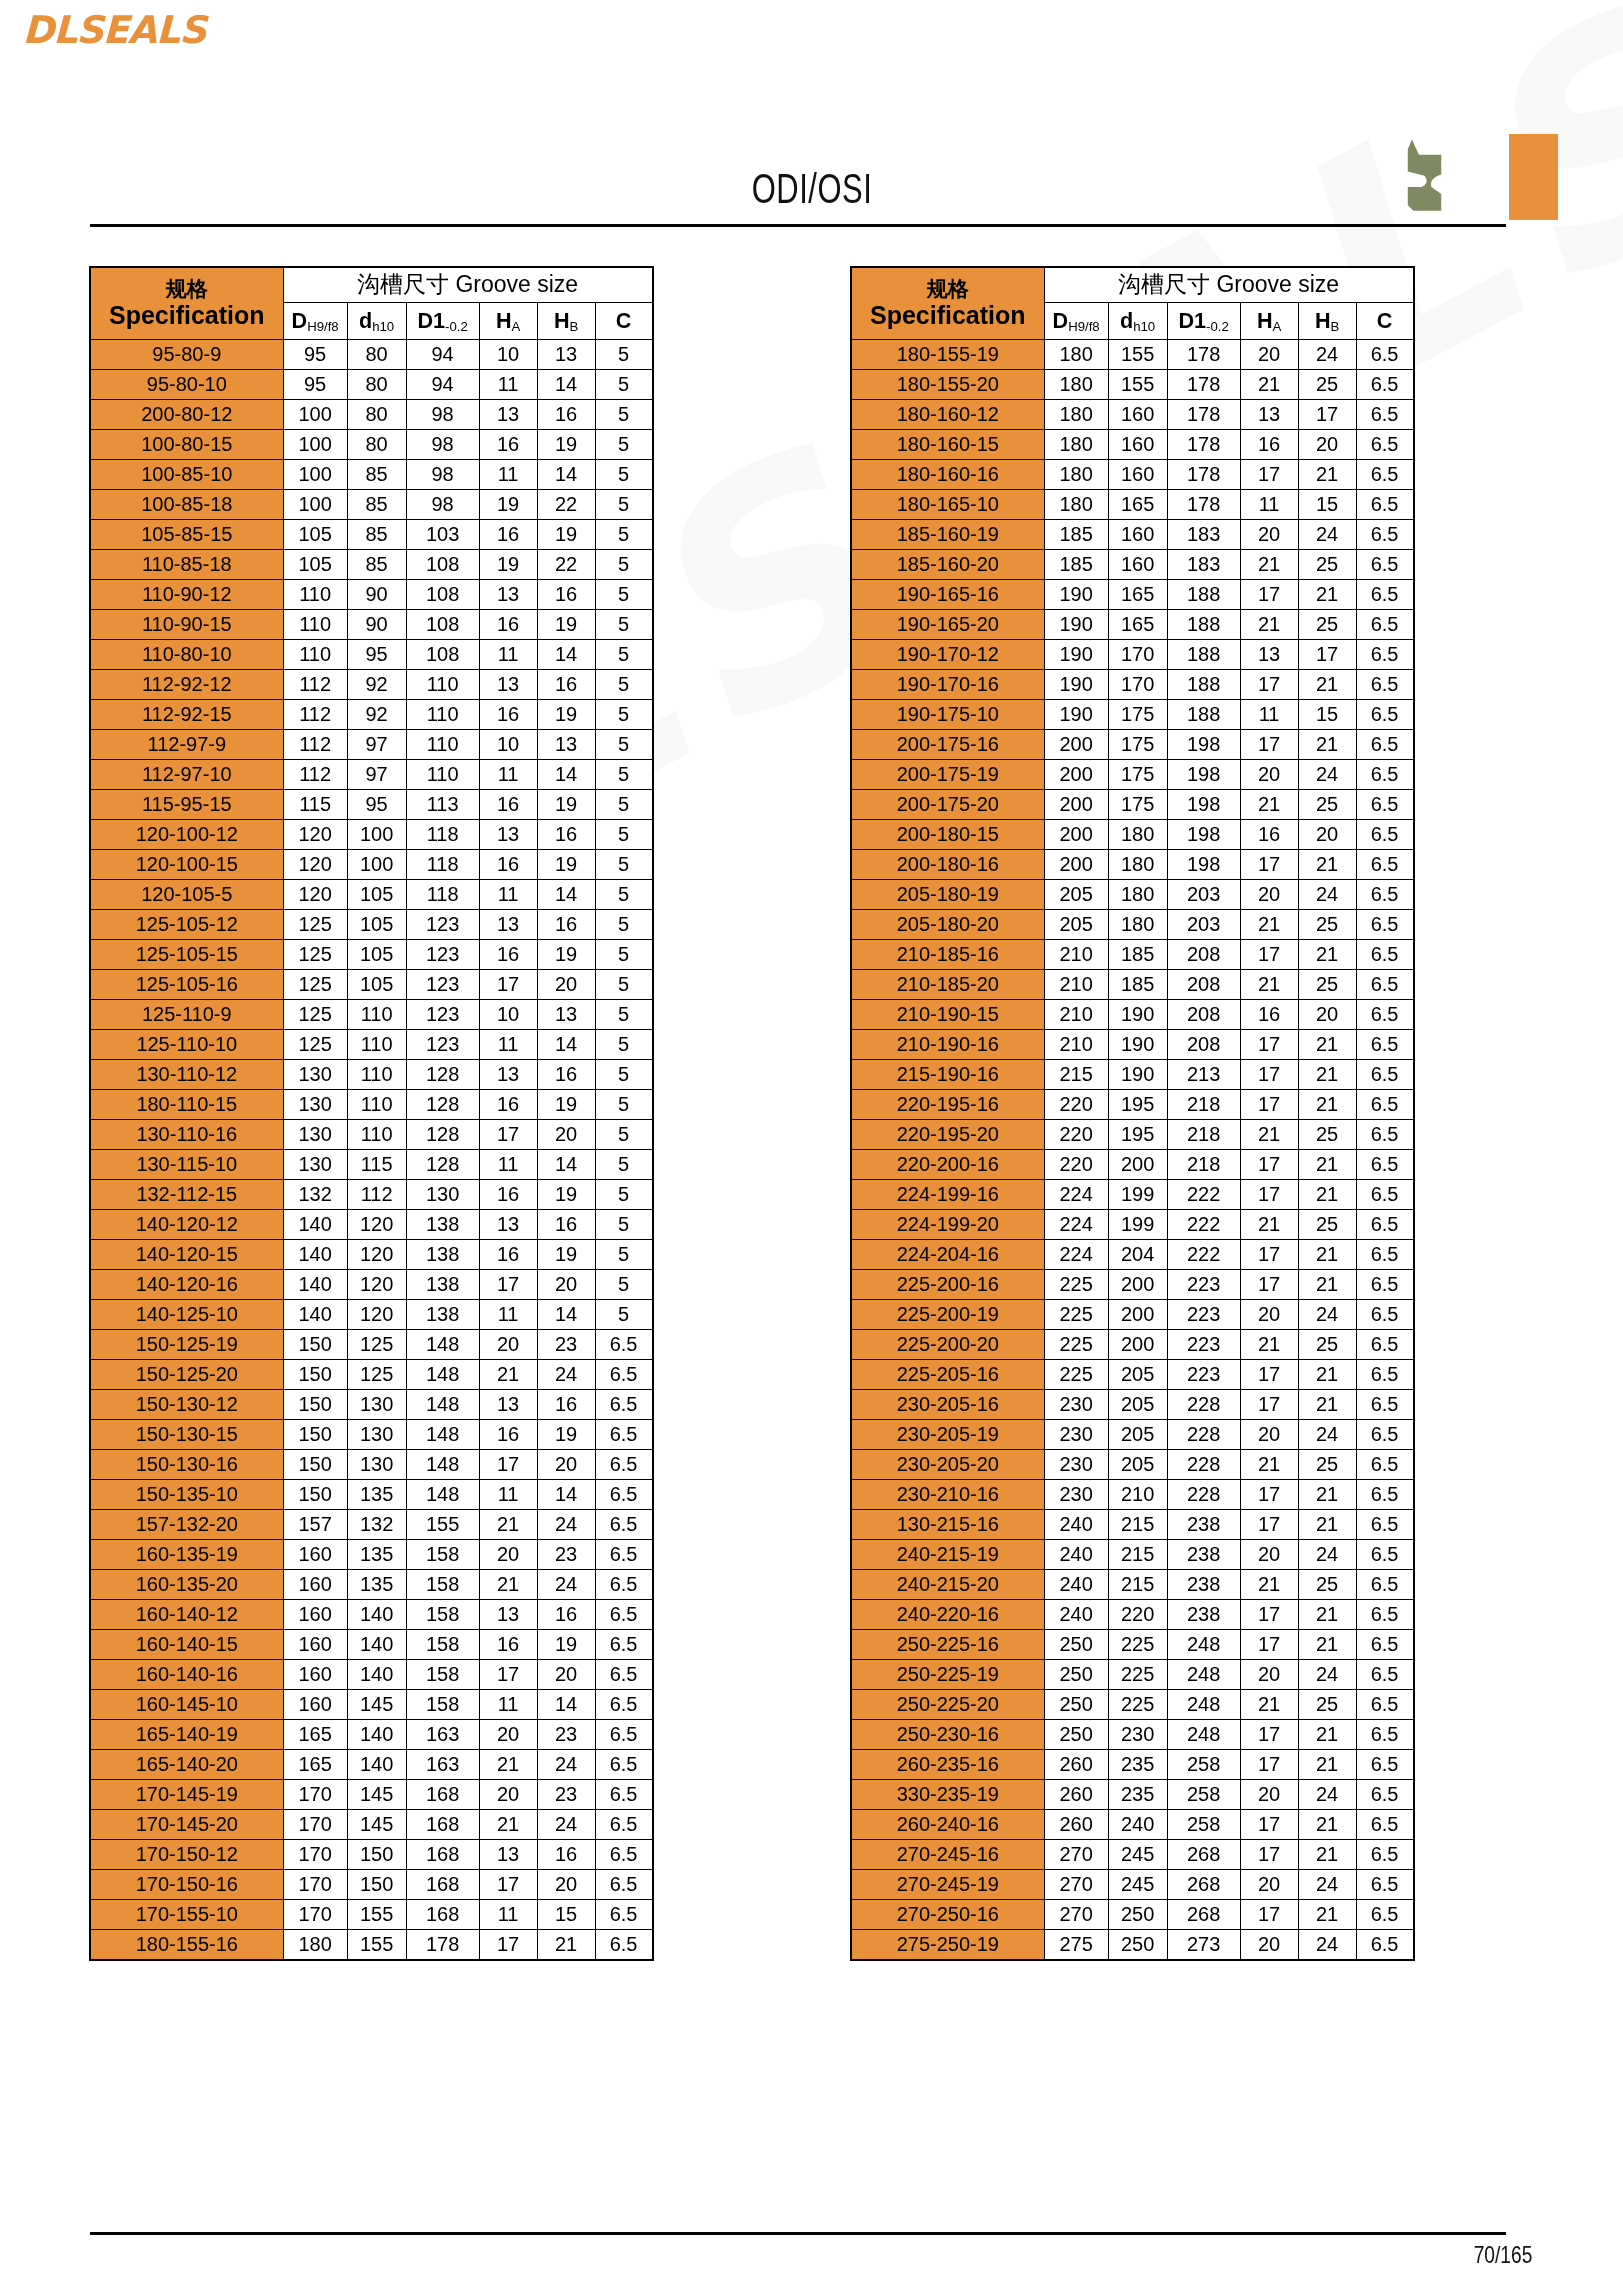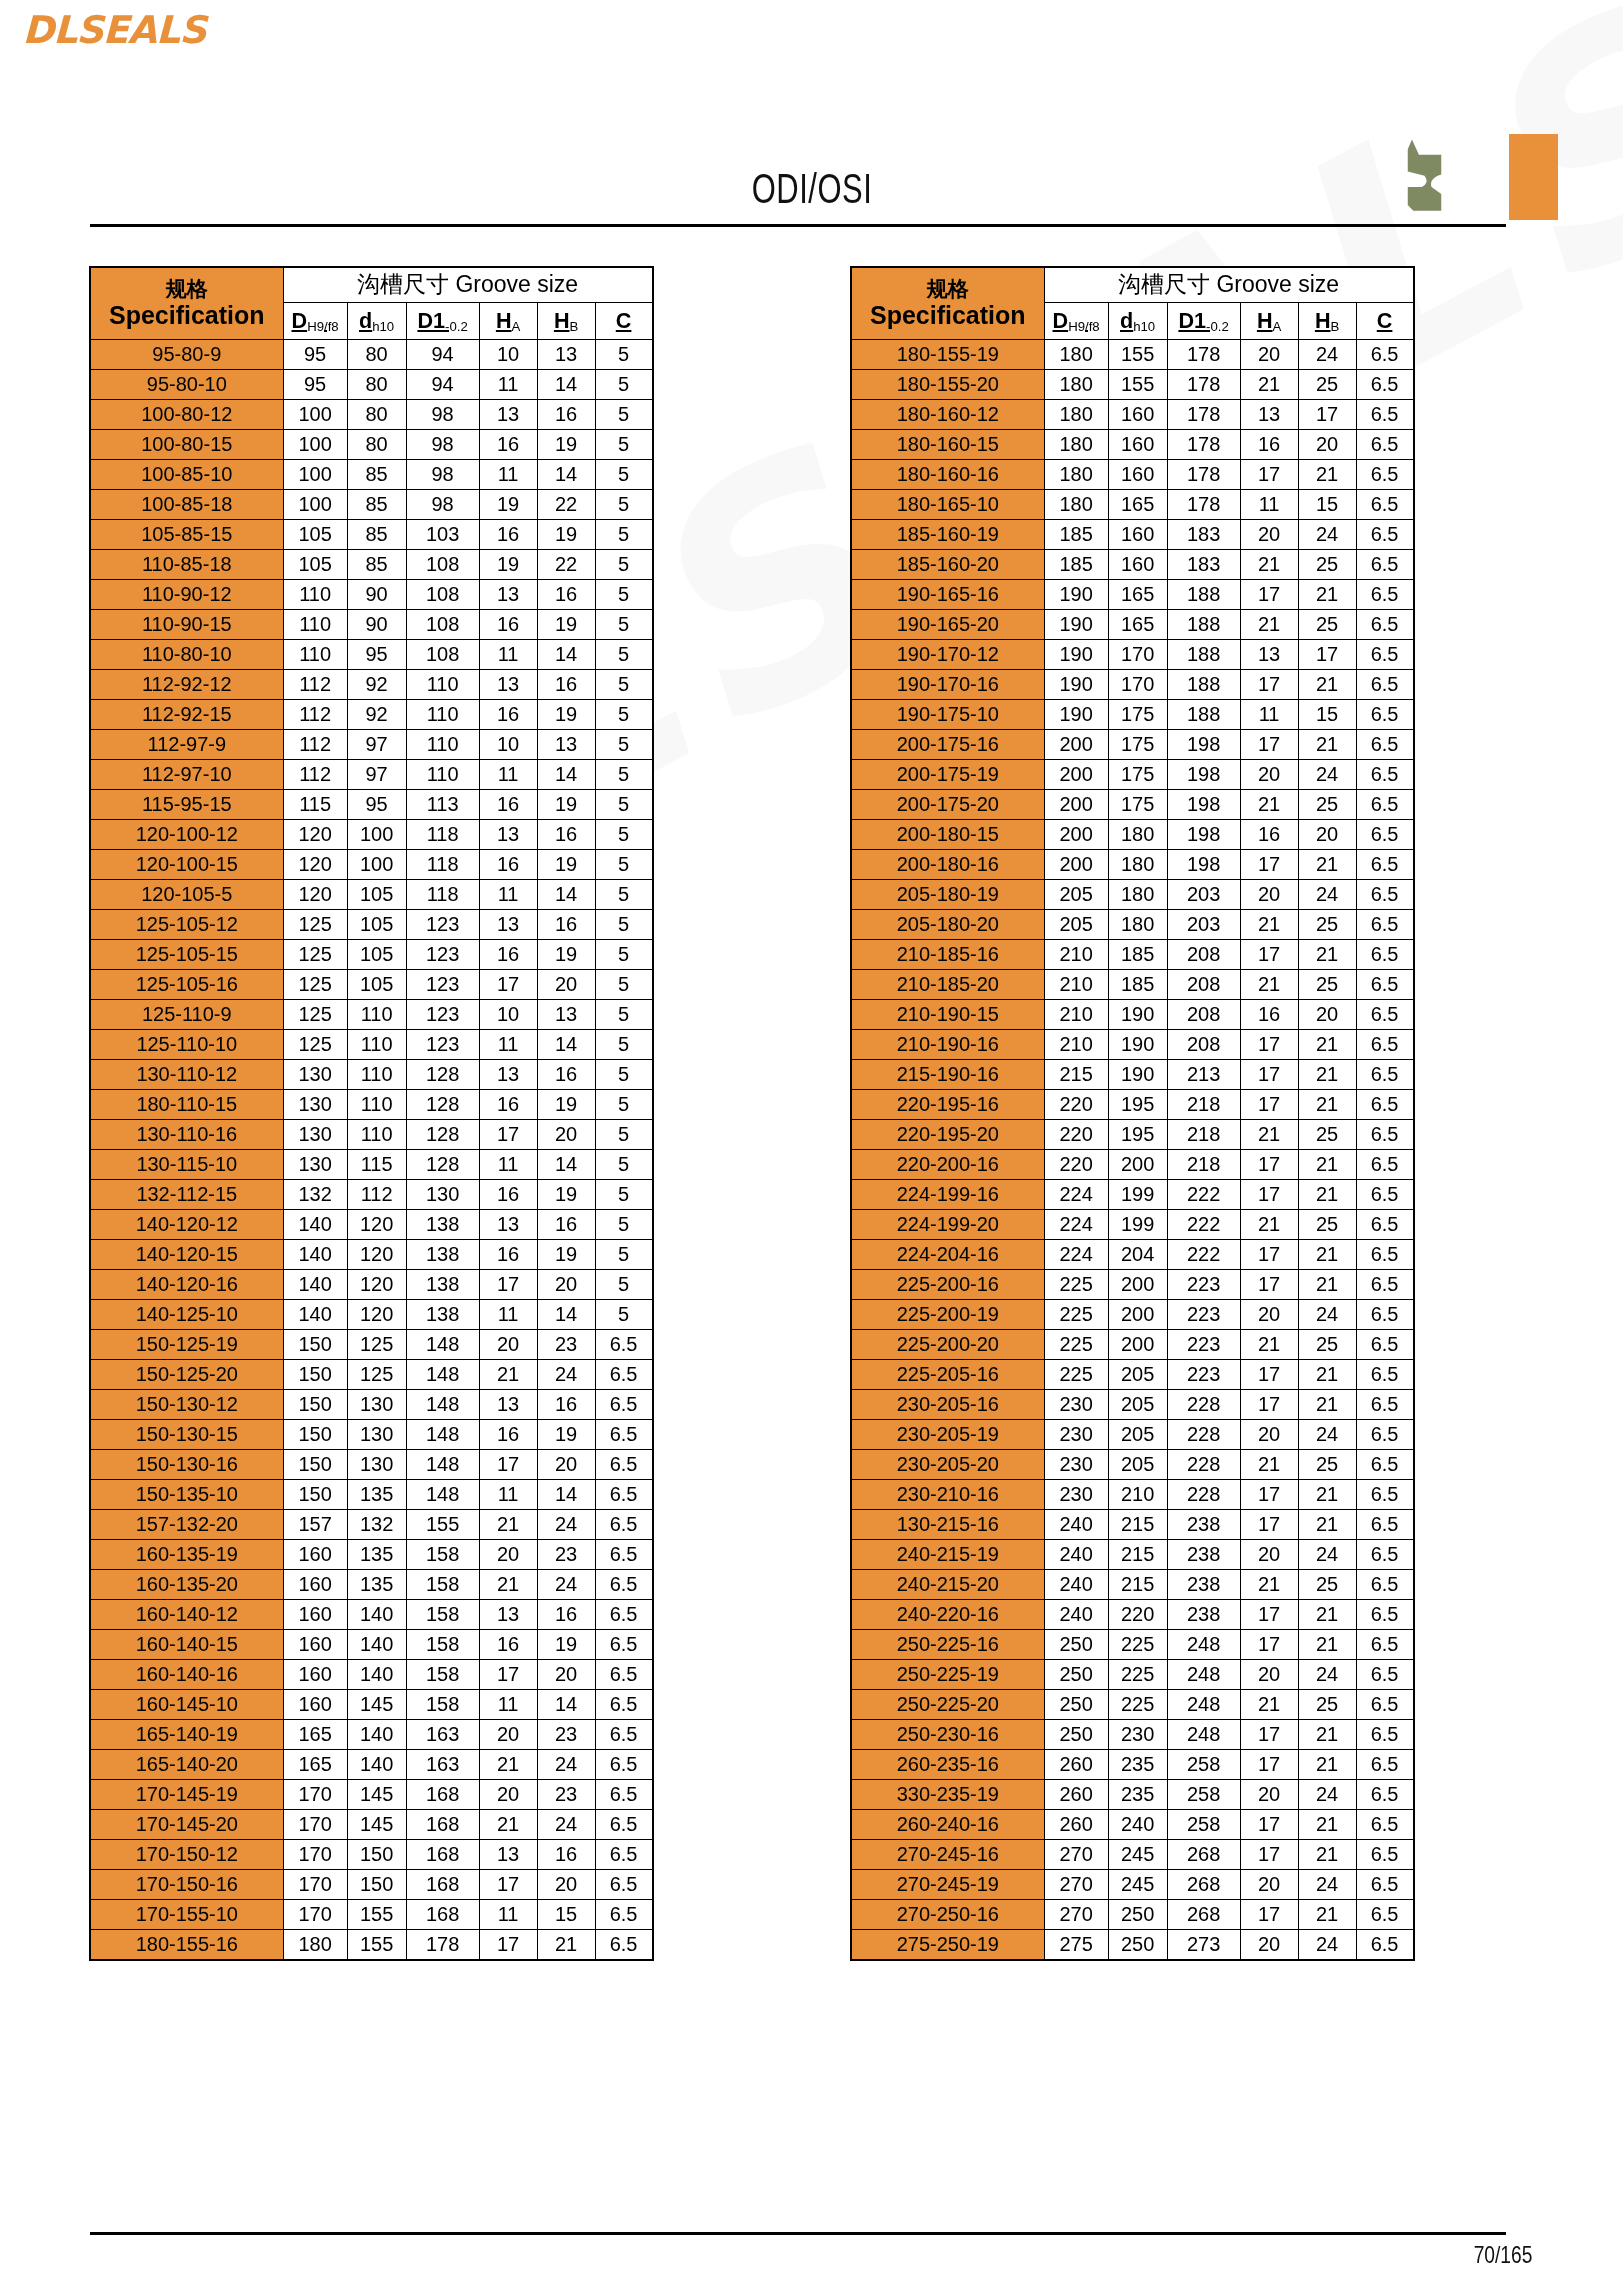--- a/index.html
+++ b/index.html
@@ -135,21 +135,20 @@
 
   .hdr-groove {
     font-size: 23px;
     font-weight: 500;
     height: 33px;
   }
   .hdr-sub {
     font-size: 21.6px;
     font-weight: 700;
     height: 35px;
-    text-decoration: underline;
   }
   .hdr-sub sub {
     font-size: 13.2px;
     font-weight: 400;
     vertical-align: baseline;
     position: relative;
     top: 2.8px;
   }
 
   
@@ -241,21 +240,21 @@
         <tr>
           <td class="c-spec">95-80-10</td>
           <td class="c-num w-d">95</td>
           <td class="c-num w-dd">80</td>
           <td class="c-num w-d1">94</td>
           <td class="c-num w-ha">11</td>
           <td class="c-num w-hb">14</td>
           <td class="c-num w-c">5</td>
         </tr>
         <tr>
-          <td class="c-spec">100-80-12</td>
+          <td class="c-spec">200-80-12</td>
           <td class="c-num w-d">100</td>
           <td class="c-num w-dd">80</td>
           <td class="c-num w-d1">98</td>
           <td class="c-num w-ha">13</td>
           <td class="c-num w-hb">16</td>
           <td class="c-num w-c">5</td>
         </tr>
         <tr>
           <td class="c-spec">100-80-15</td>
           <td class="c-num w-d">100</td>

